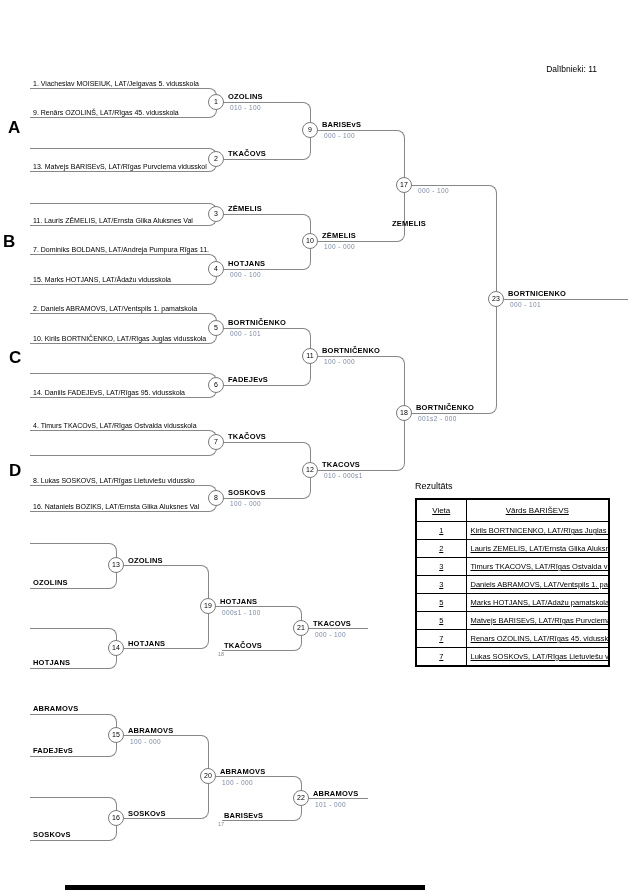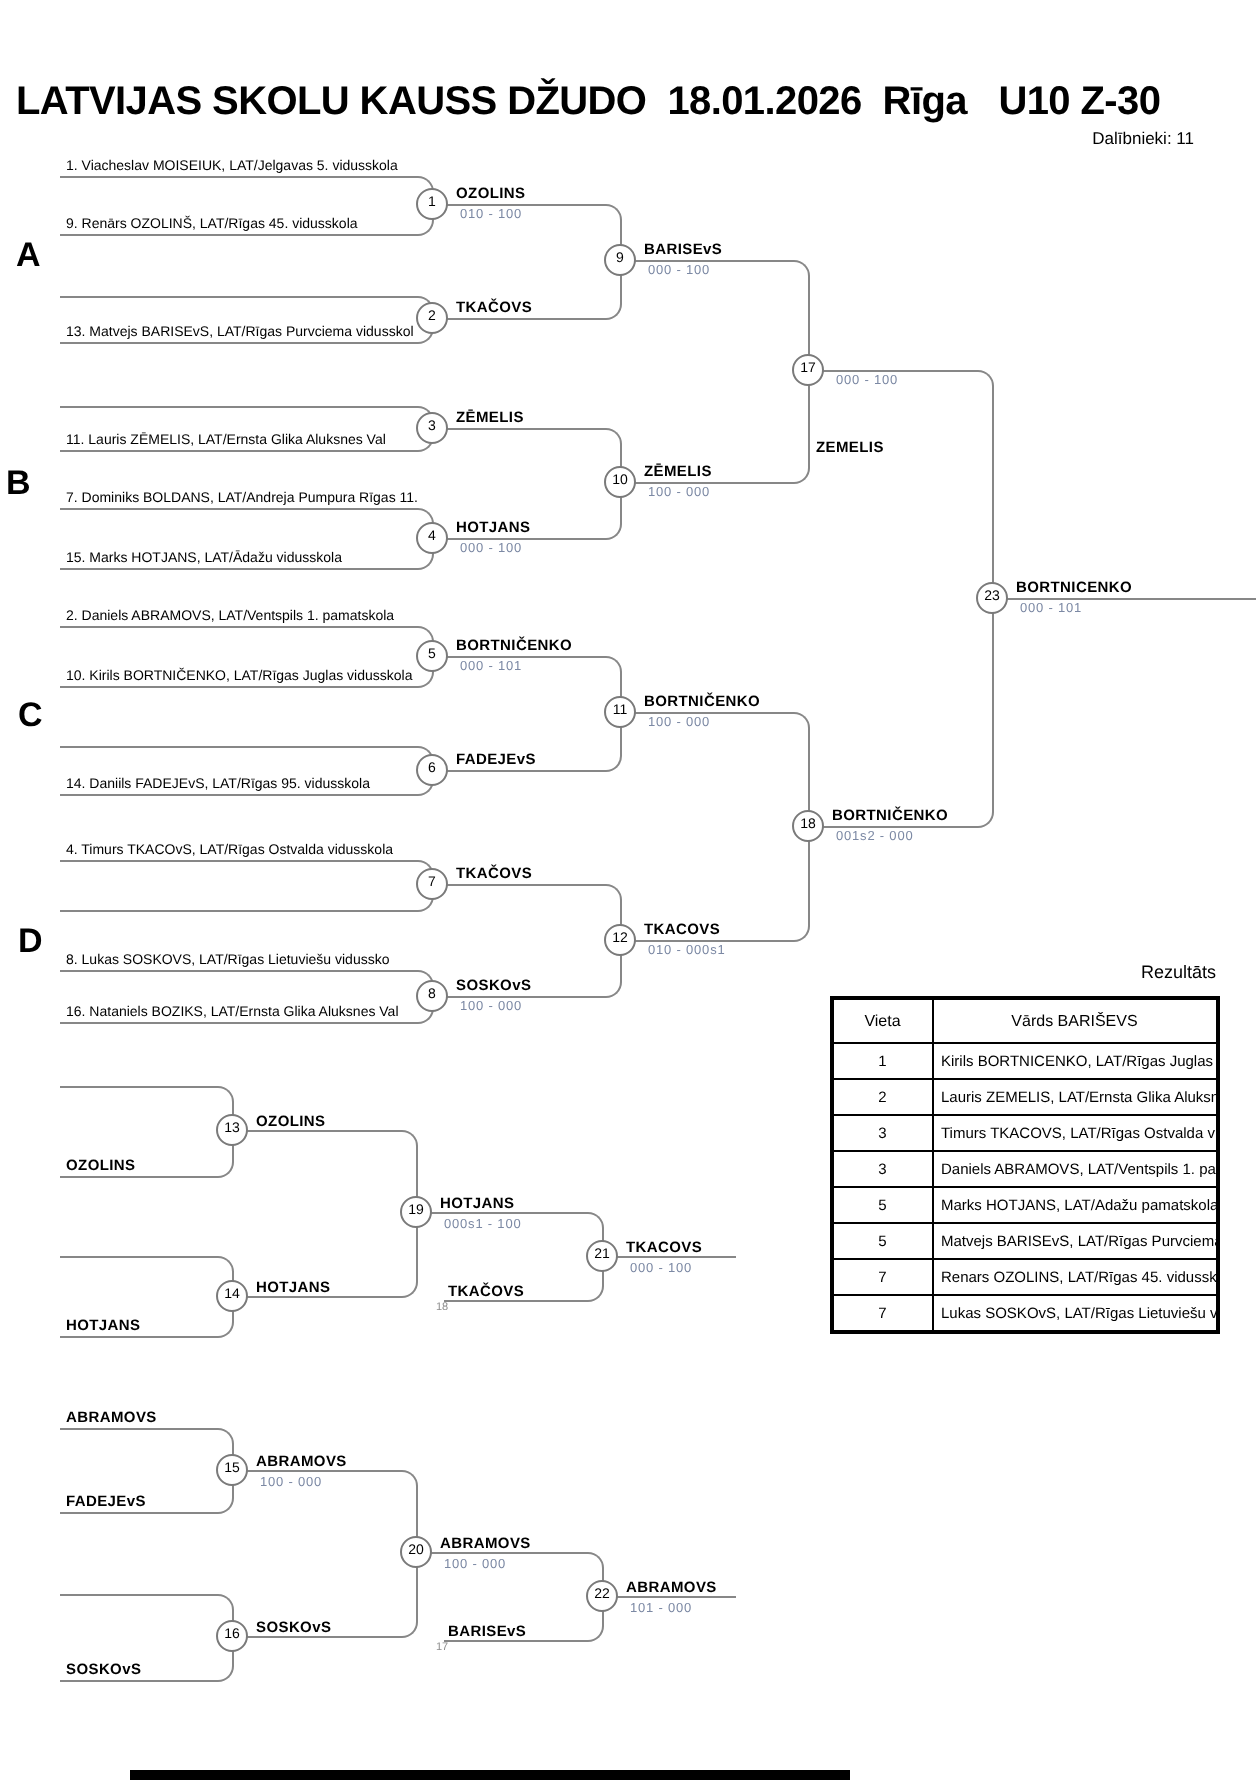--- a/index.html
+++ b/index.html
@@ -11,36 +11,35 @@
   .ln{position:absolute;border-top:1px solid #878787;}
   .circ{position:absolute;width:14px;height:14px;border:1px solid #7a7a7a;border-radius:50%;background:#fff;
         font-size:7px;line-height:14px;text-align:center;z-index:3;}
   .seed{position:absolute;font-size:7px;white-space:nowrap;z-index:2;}
   .nm{position:absolute;font-size:7.5px;font-weight:700;letter-spacing:.2px;white-space:nowrap;z-index:2;}
   .sc{position:absolute;font-size:6.5px;color:#7c89a4;letter-spacing:.4px;white-space:nowrap;z-index:2;}
   .ref{position:absolute;font-size:5.5px;color:#8d8d8d;z-index:2;}
   .grp{position:absolute;font-size:17px;font-weight:700;}
   #title{position:absolute;left:8px;top:40px;font-size:20px;font-weight:700;letter-spacing:-0.3px;white-space:pre;}
   #participants{position:absolute;right:33px;top:64px;font-size:8.5px;}
-  #res-title{position:absolute;left:415px;top:481px;width:193px;text-align:right;font-size:9px;}
+  #res-title{position:absolute;left:415px;top:481px;width:193px;text-align:left;font-size:9px;}
   #res-table{position:absolute;left:415px;top:498px;width:193px;border-collapse:collapse;table-layout:fixed;
              border:2px solid #000;}
-  #res-table th,#res-table td{border:1px solid #000;font-size:7.5px;overflow:hidden;white-space:nowrap;}
+  #res-table th,#res-table td{border:1px solid #000;font-size:7.5px;overflow:hidden;white-space:nowrap;text-decoration:underline;}
   #res-table th{height:19px;font-weight:400;font-size:8px;text-align:center;}
   #res-table td{height:15px;}
   #res-table td.pl{text-align:center;}
   #res-table td.nmcell{padding-left:4px;}
   #bottom-bar{position:absolute;left:65px;top:885px;width:360px;height:5px;background:#000;}
 </style>
 </head>
 <body>
 
 <div id="sheet">
 
-  <div id="title">LATVIJAS SKOLU KAUSS DŽUDO  18.01.2026  Rīga   U10 Z-30</div>
   <div id="participants">Dalībnieki: 11</div>
 
   <div class="grp" style="left:8px;top:118px;">A</div>
   <div class="grp" style="left:3px;top:232px;">B</div>
   <div class="grp" style="left:9px;top:348px;">C</div>
   <div class="grp" style="left:9px;top:461px;">D</div>
 
   <div class="seed" style="left:33px;top:80px;">1. Viacheslav MOISEIUK, LAT/Jelgavas 5. vidusskola</div>
   <div class="seed" style="left:33px;top:109px;">9. Renārs OZOLINŠ, LAT/Rīgas 45. vidusskola</div>
   <div class="seed" style="left:33px;top:163px;">13. Matvejs BARISEvS, LAT/Rīgas Purvciema vidusskol</div>
@@ -118,21 +117,21 @@
   <div class="nm" style="left:228px;top:488px;">SOSKOvS</div>
   <div class="sc" style="left:230px;top:500px;">100 - 000</div>
   <div class="nm" style="left:322px;top:120px;">BARISEvS</div>
   <div class="sc" style="left:324px;top:132px;">000 - 100</div>
   <div class="nm" style="left:322px;top:231px;">ZĒMELIS</div>
   <div class="sc" style="left:324px;top:243px;">100 - 000</div>
   <div class="nm" style="left:322px;top:346px;">BORTNIČENKO</div>
   <div class="sc" style="left:324px;top:358px;">100 - 000</div>
   <div class="nm" style="left:322px;top:460px;">TKACOVS</div>
   <div class="sc" style="left:324px;top:472px;">010 - 000s1</div>
-  <div class="nm" style="left:408px;top:175px;margin-top:44px;">ZEMELIS</div>
+  <div class="nm" style="left:392px;top:175px;margin-top:44px;">ZEMELIS</div>
   <div class="sc" style="left:418px;top:187px;">000 - 100</div>
   <div class="nm" style="left:416px;top:403px;">BORTNIČENKO</div>
   <div class="sc" style="left:418px;top:415px;">001s2 - 000</div>
   <div class="nm" style="left:508px;top:289px;">BORTNICENKO</div>
   <div class="sc" style="left:510px;top:301px;">000 - 101</div>
 
   <div class="ht" style="left:30px;top:543px;width:86px;height:22px;"></div>
   <div class="hb" style="left:30px;top:565px;width:86px;height:23px;"></div>
   <div class="ht" style="left:30px;top:628px;width:86px;height:20px;"></div>
   <div class="hb" style="left:30px;top:648px;width:86px;height:20px;"></div>

